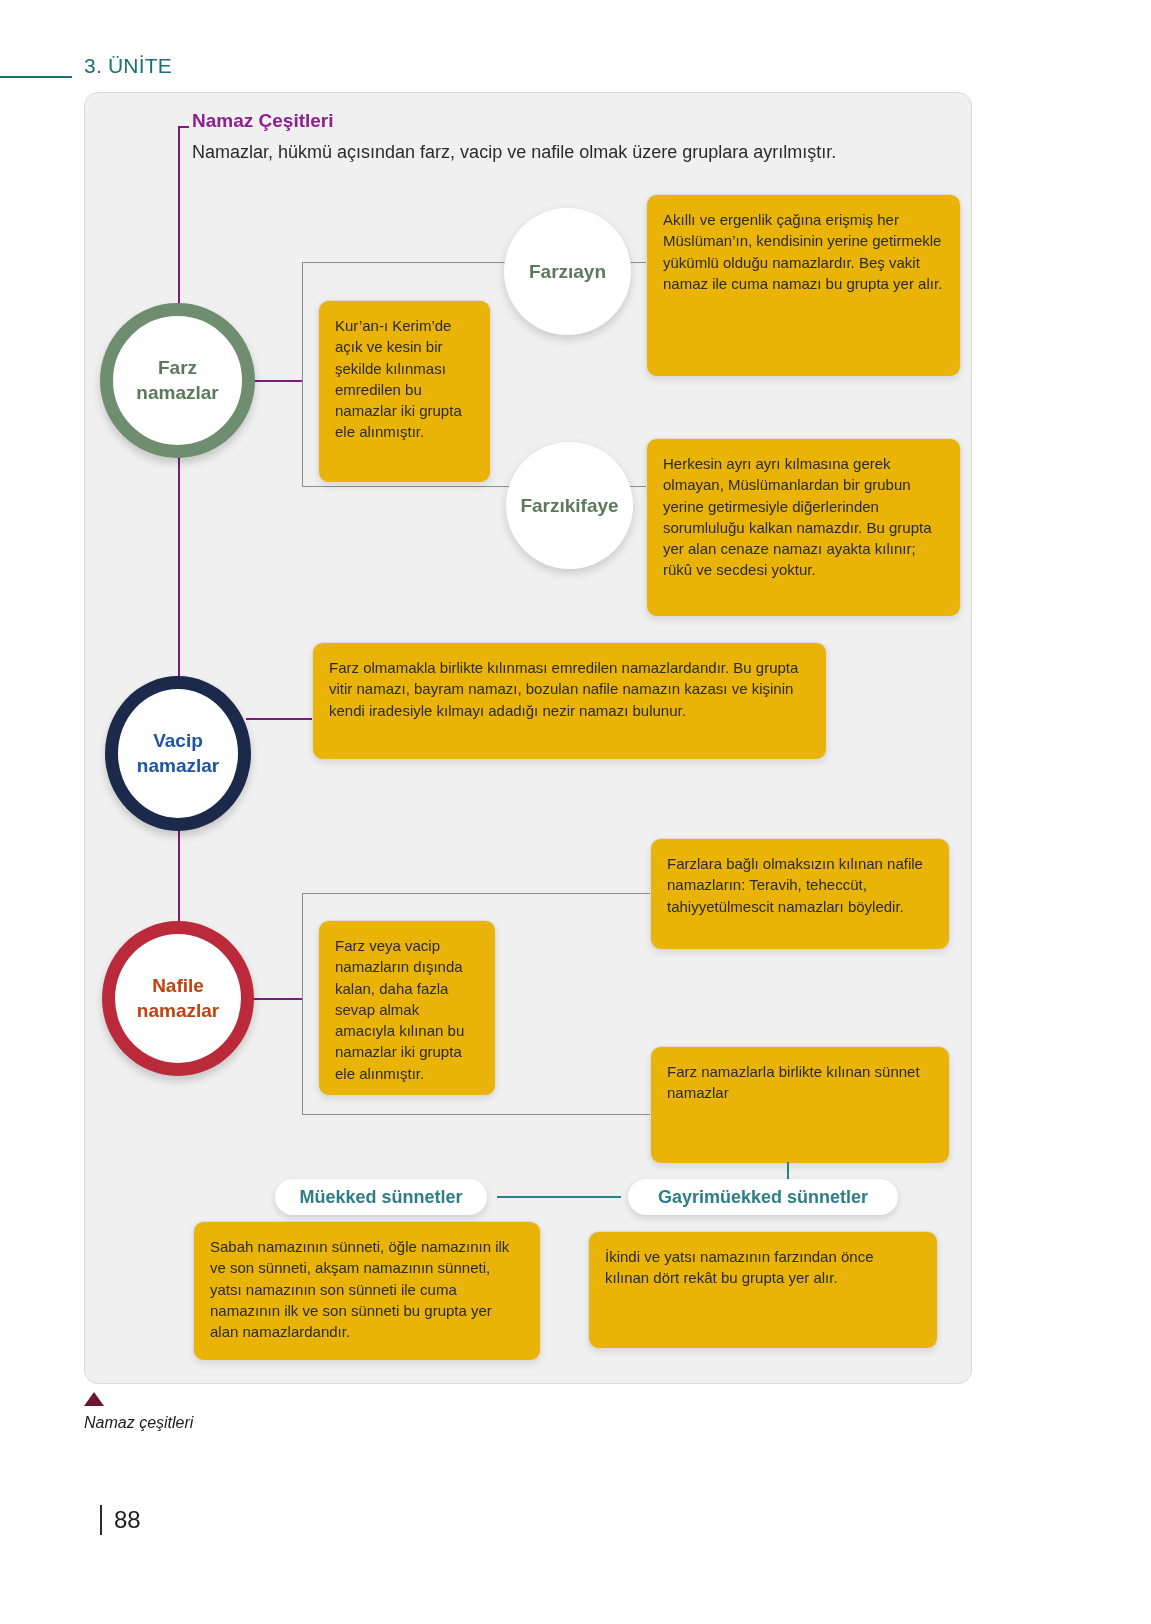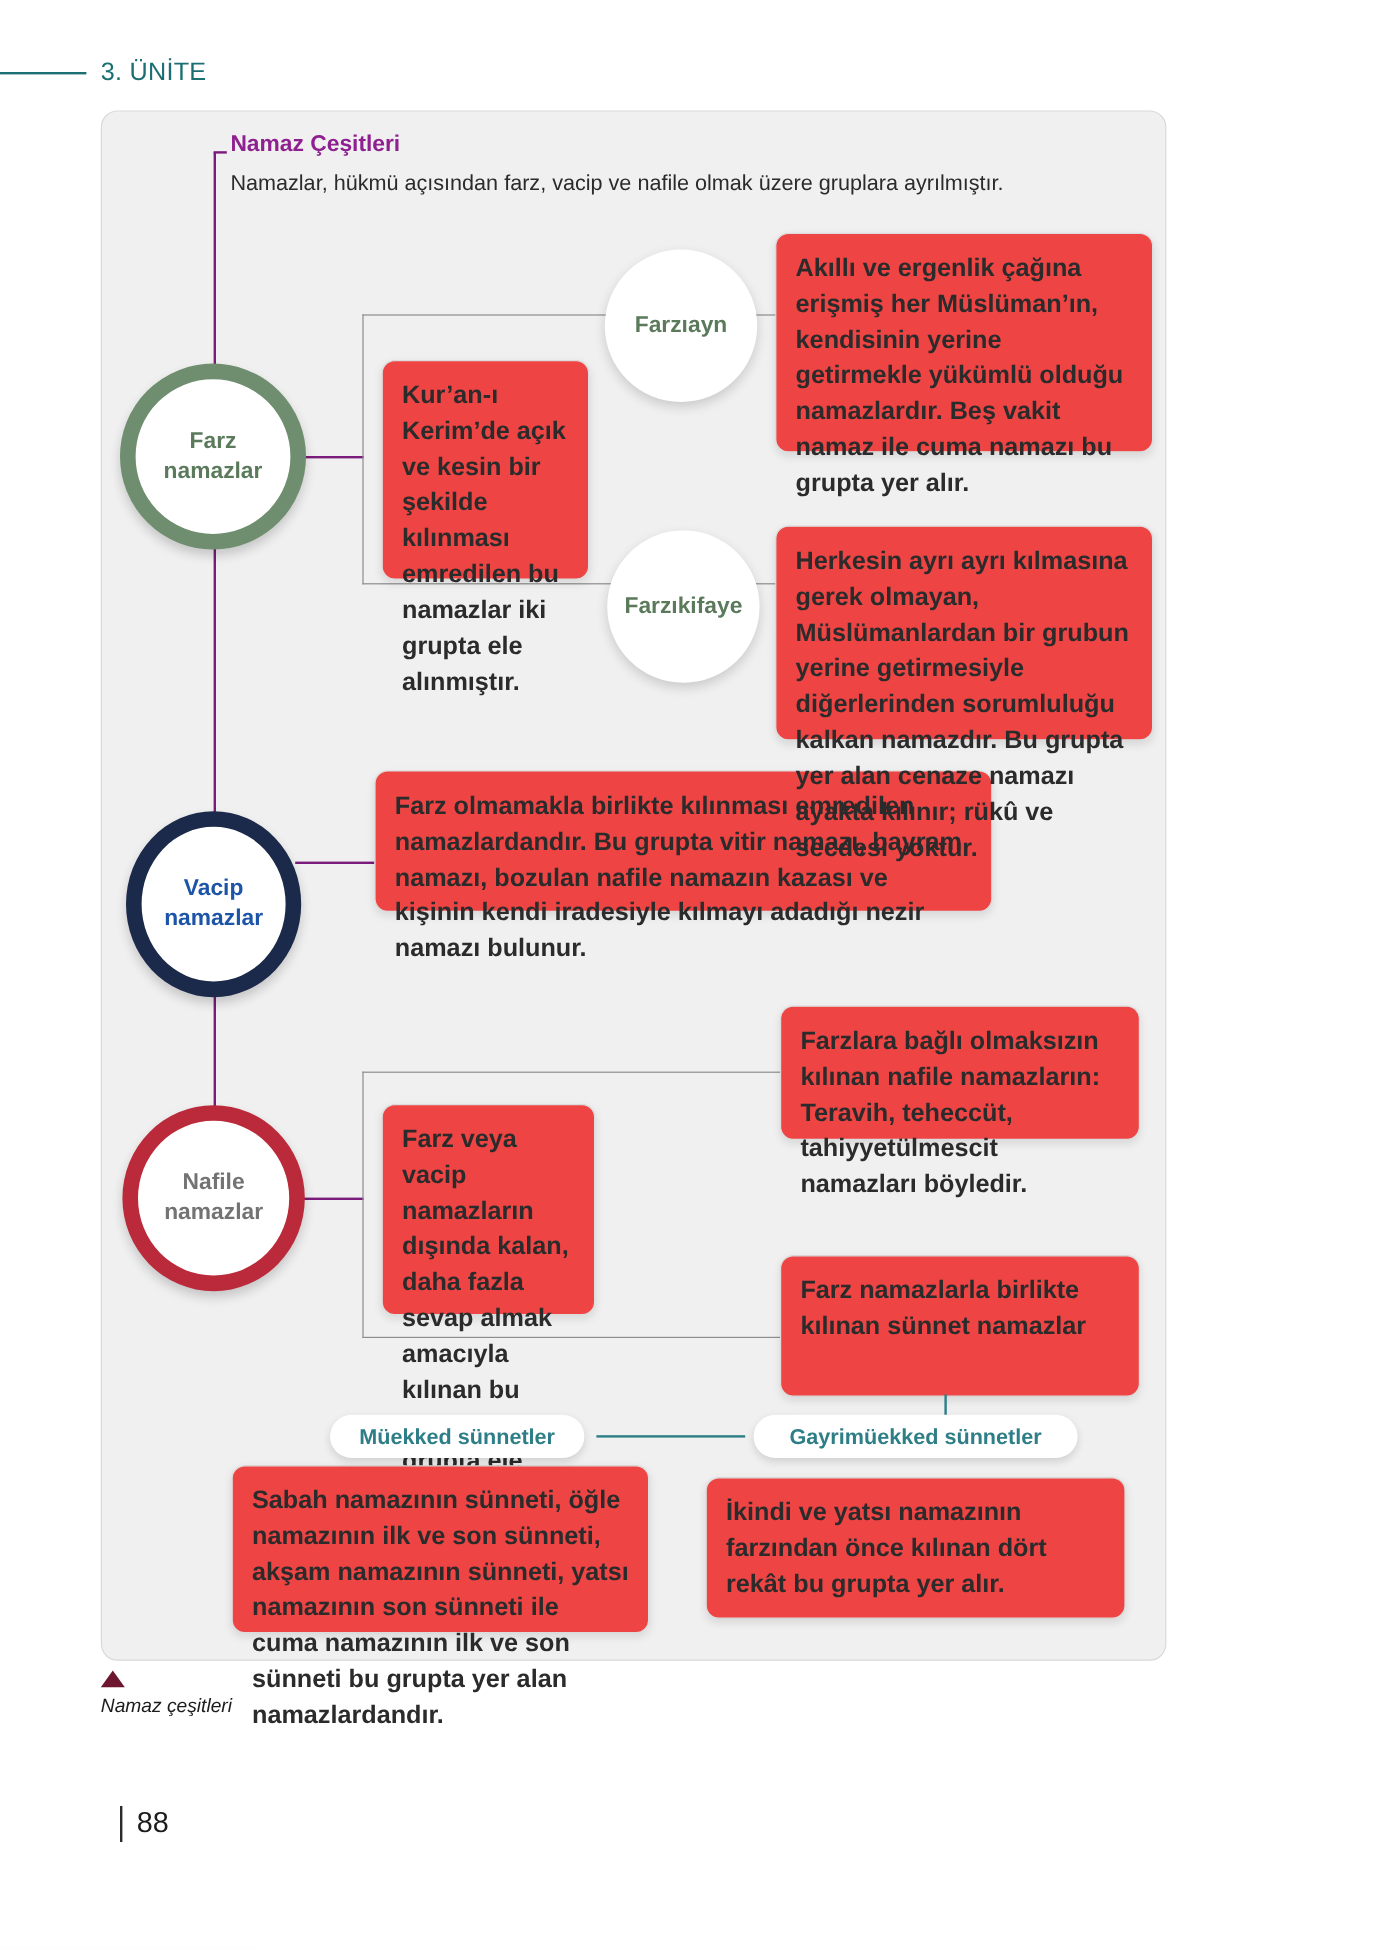--- a/index.html
+++ b/index.html
@@ -11,21 +11,21 @@
     font-family: "Liberation Sans", sans-serif;
     position: relative;
     overflow: hidden;
   }
 
   
   #unit-header {
     position: absolute;
     left: 0; top: 44px;
     width: 300px; height: 34px;
-    display: flex; align-items: center;
+    display: flex; align-items: flex-end;
   }
   #unit-rule {
     width: 72px; height: 2px;
     background: #1b6f72;
     margin-right: 12px;
   }
   #unit-label {
     font-size: 21px;
     color: #1b6f72;
     letter-spacing: .2px;
@@ -82,48 +82,47 @@
   #circle-farz {
     left: 100px; top: 303px; width: 155px; height: 155px;
     border: 13px solid #6f8d6f; color: #5b7a5b; font-size: 19px; text-align: center;
   }
   #circle-vacip {
     left: 105px; top: 676px; width: 146px; height: 155px;
     border: 13px solid #1b2a4a; color: #1c54a8; font-size: 19px;
   }
   #circle-nafile {
     left: 102px; top: 921px; width: 152px; height: 155px;
-    border: 13px solid #bb2a3a; color: #737373; font-size: 19px;
+    border: 13px solid #bb2a3a; color: #c2410c; font-size: 19px;
   }
 
   
   .sub-circle {
     position: absolute;
     border-radius: 50%;
     background: #ffffff;
     display: flex; align-items: center; justify-content: center;
     color: #5b7a5b; font-weight: bold; font-size: 19px;
     box-shadow: 0 4px 10px rgba(0,0,0,.16);
     z-index: 4;
   }
   #circle-farziayn    { left: 504px; top: 208px; width: 127px; height: 127px; }
   #circle-farzikifaye { left: 506px; top: 442px; width: 127px; height: 127px; }
 
   
   .info-box {
     position: absolute;
-    background: #ef4444;
+    background: #eab308;
     border: 1px solid #dcdcdc;
     border-radius: 11px;
     box-shadow: 0 3px 7px rgba(0,0,0,.10);
     color: #2b2b2b;
-    font-size: 21px;
+    font-size: 15px;
     line-height: 1.42;
     padding: 14px 16px;
-    font-weight: bold;
   }
 
   #box-farz-inner     { left: 318px; top: 300px;  width: 173px; height: 183px; }
   #box-farziayn       { left: 646px; top: 194px;  width: 315px; height: 183px; z-index: 2; }
   #box-farzikifaye    { left: 646px; top: 438px;  width: 315px; height: 179px; z-index: 2; }
   #box-vacip          { left: 312px; top: 642px;  width: 515px; height: 118px; }
   #box-nafile-inner   { left: 318px; top: 920px;  width: 178px; height: 176px; }
   #box-nafile-bagli   { left: 650px; top: 838px;  width: 300px; height: 112px; }
   #box-nafile-sunnet  { left: 650px; top: 1046px; width: 300px; height: 118px; }
   #box-muekked        { left: 193px; top: 1221px; width: 348px; height: 140px; }

